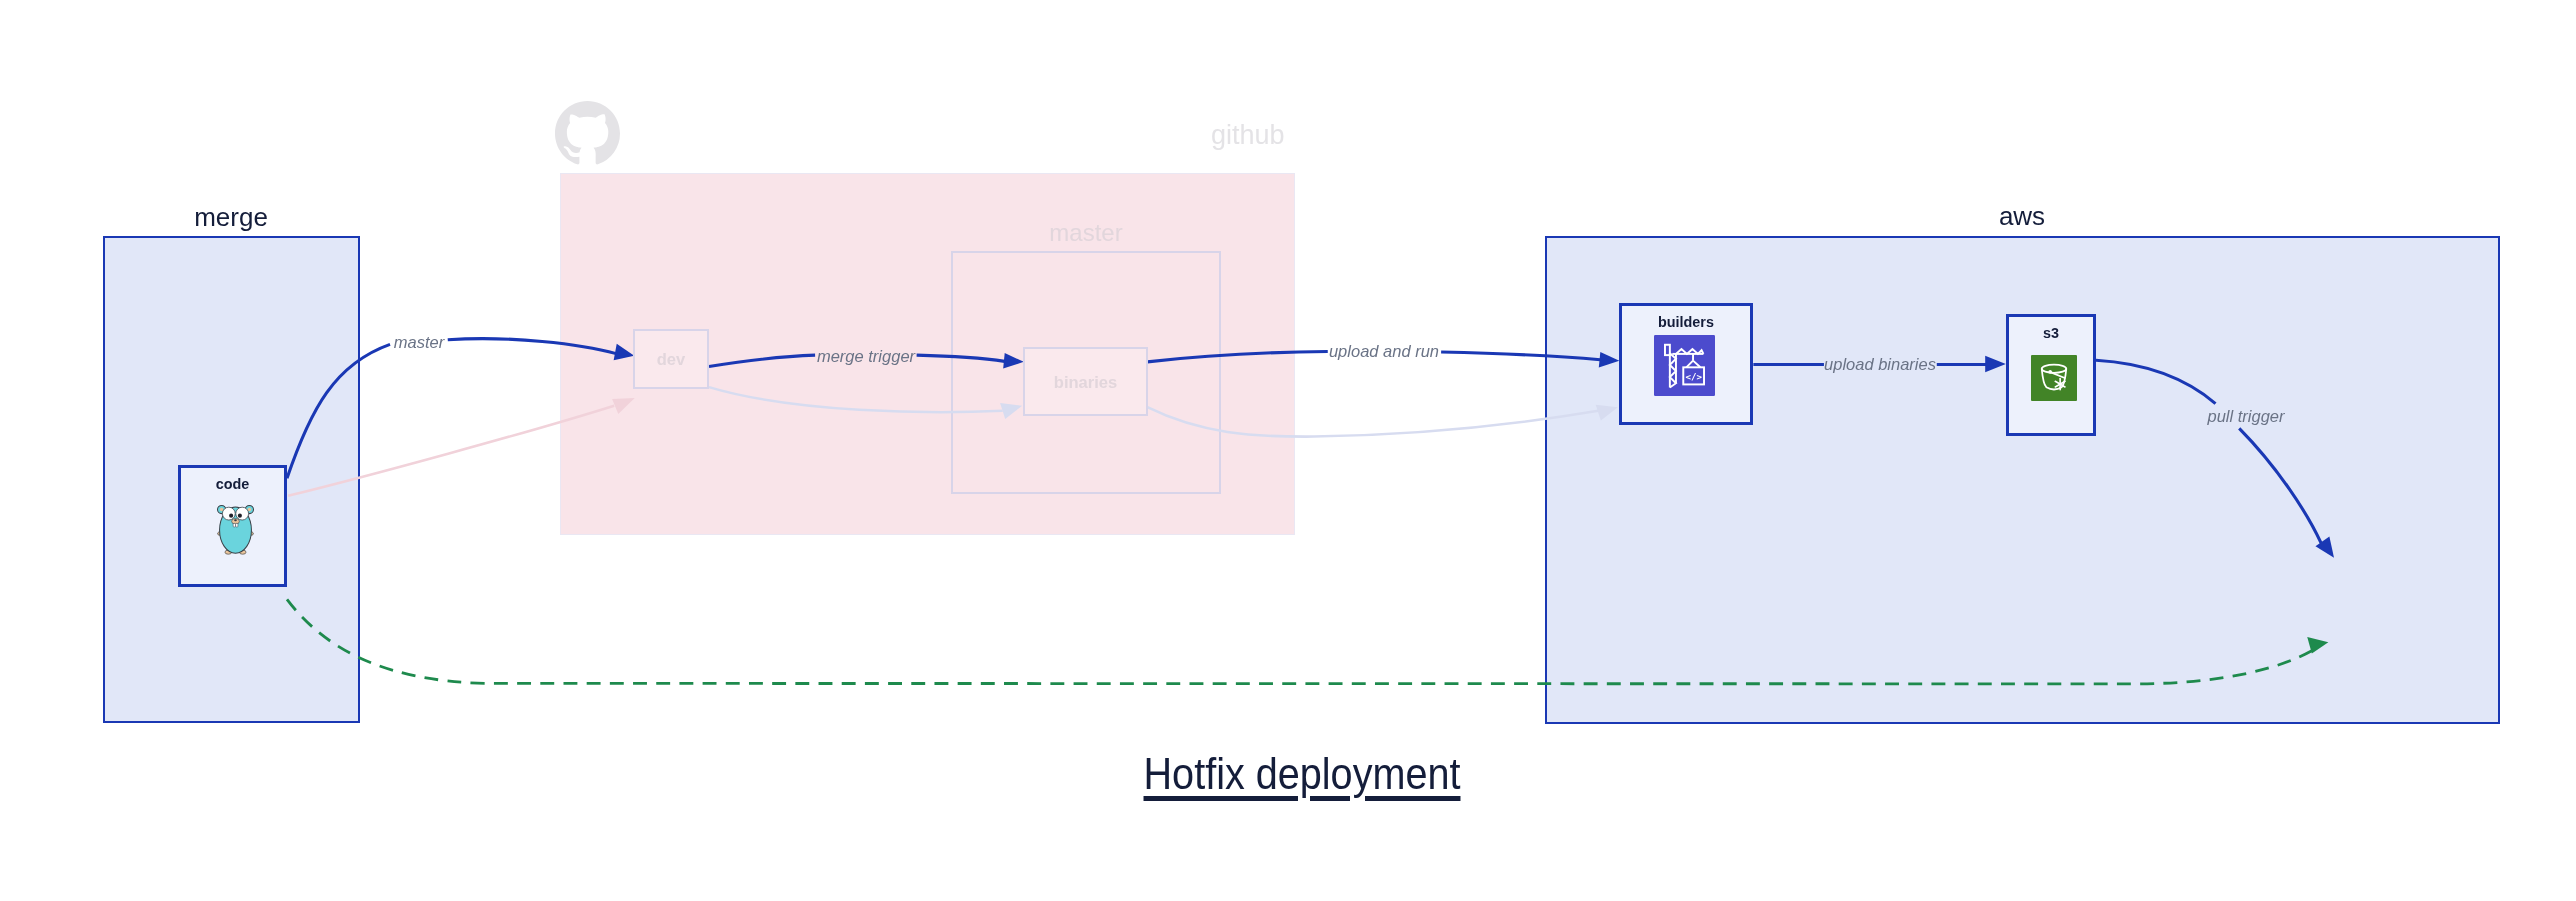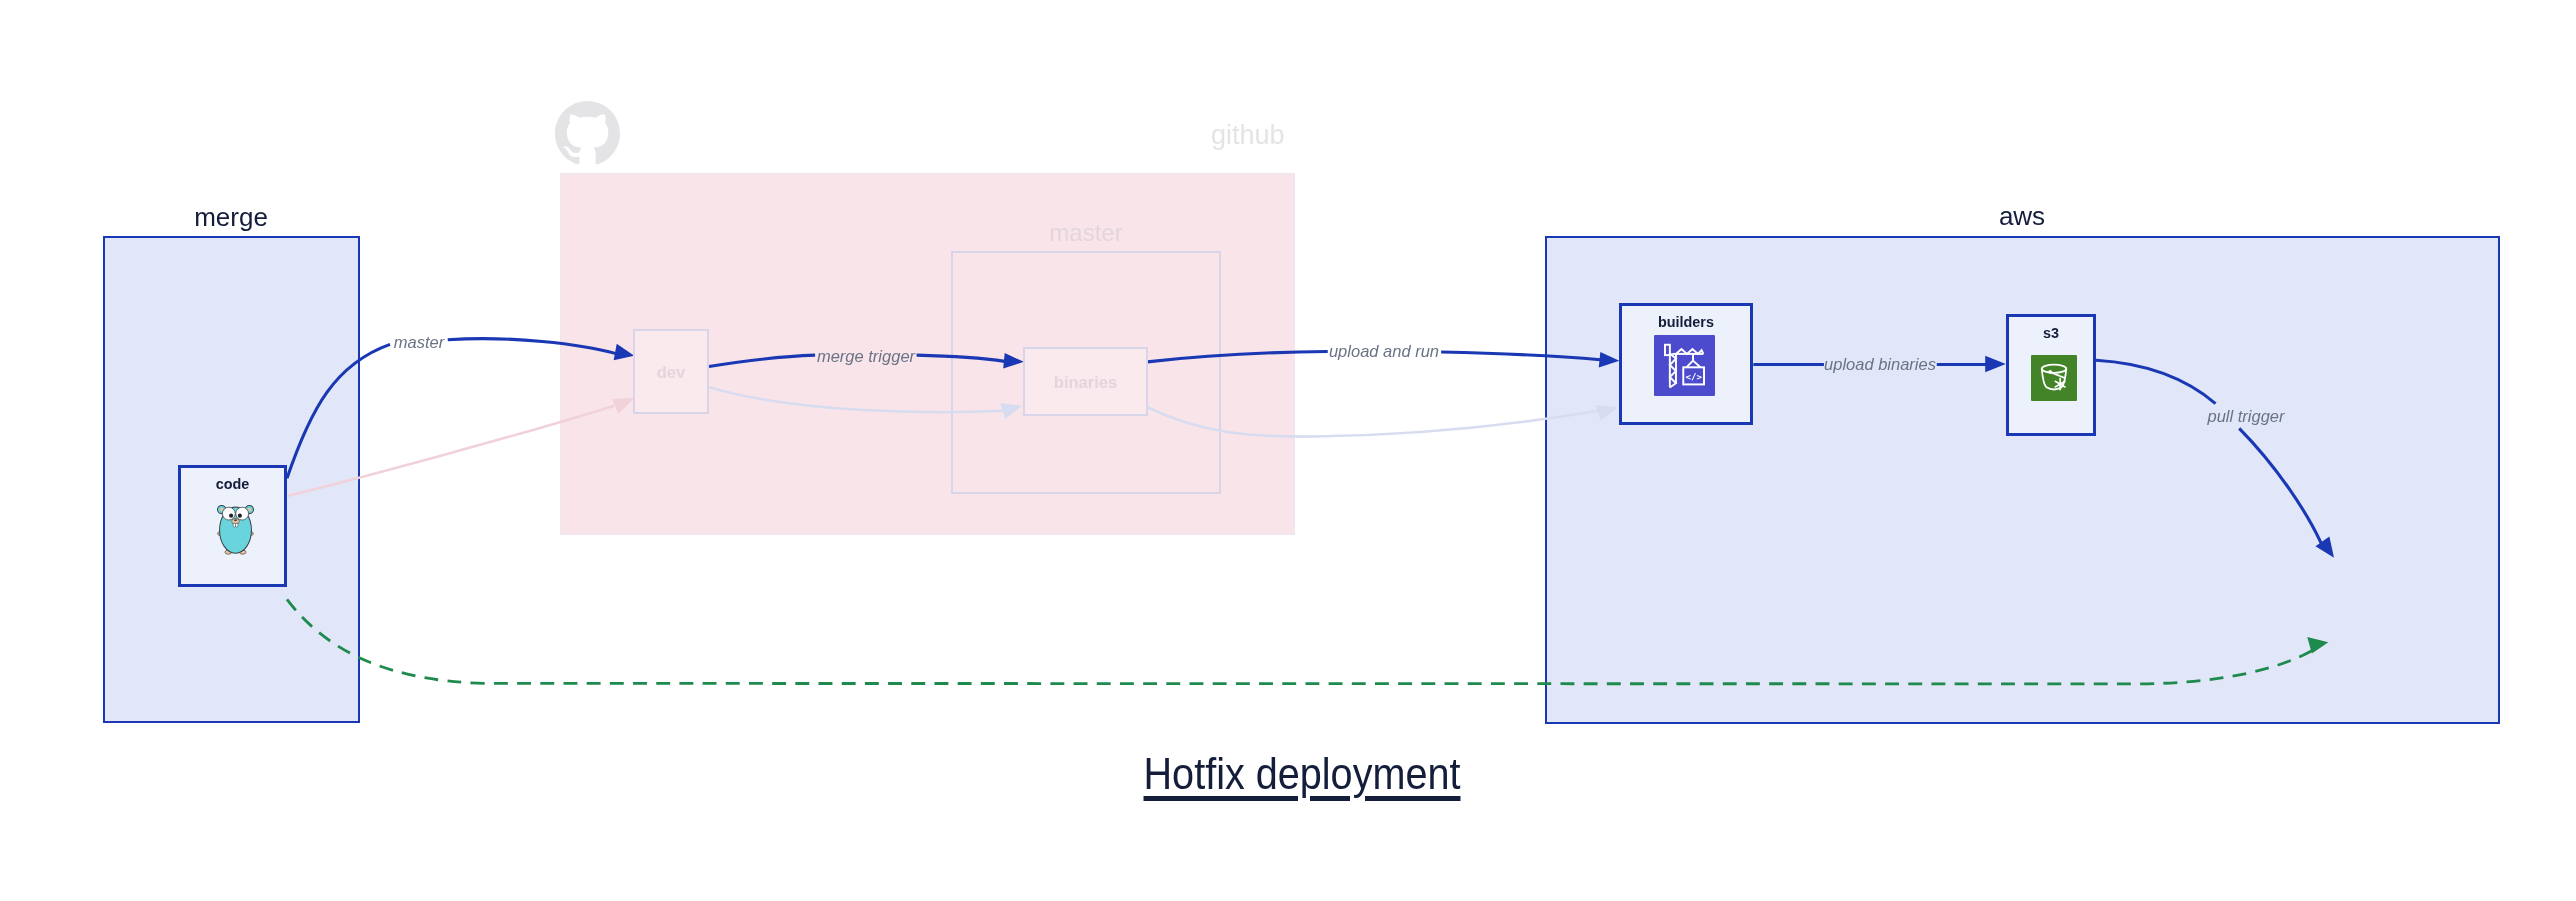--- a/index.html
+++ b/index.html
@@ -132,21 +132,21 @@
       <circle cx="49" cy="24" r="12.5" fill="#ffffff" stroke="#3a4148" stroke-width="1.5"></circle>
       <circle cx="27.5" cy="28" r="4" fill="#202028"></circle>
       <circle cx="44.5" cy="28" r="4" fill="#202028"></circle>
       <ellipse cx="36" cy="39" rx="7.5" ry="5.5" fill="var(--gopher-skin)" stroke="#3a4148" stroke-width="1.2"></ellipse>
       <rect x="33.5" y="35" width="5" height="4" rx="2" fill="#3a3a42"></rect>
       <rect x="31.5" y="43" width="4.5" height="7" rx="1.5" fill="#ffffff" stroke="#3a4148" stroke-width="1"></rect>
       <rect x="36.2" y="43" width="4.5" height="7" rx="1.5" fill="#ffffff" stroke="#3a4148" stroke-width="1"></rect>
     </svg>
   </div>
 
-  <div class="node faded" style="left:633px;top:329px;width:76px;height:85px">
+  <div class="node faded" style="left:633px;top:329px;width:76px;height:60px">
     <div class="node-label">dev</div>
   </div>
 
   <div class="node faded" style="left:1023px;top:347px;width:125px;height:69px">
     <div class="node-label">binaries</div>
   </div>
 
   <div class="node blue" style="left:1619px;top:303px;width:134px;height:122px">
     <div class="node-label">builders</div>
     <svg class="icon" style="left:32px;top:29px" width="61" height="61" viewBox="0 0 100 100">

